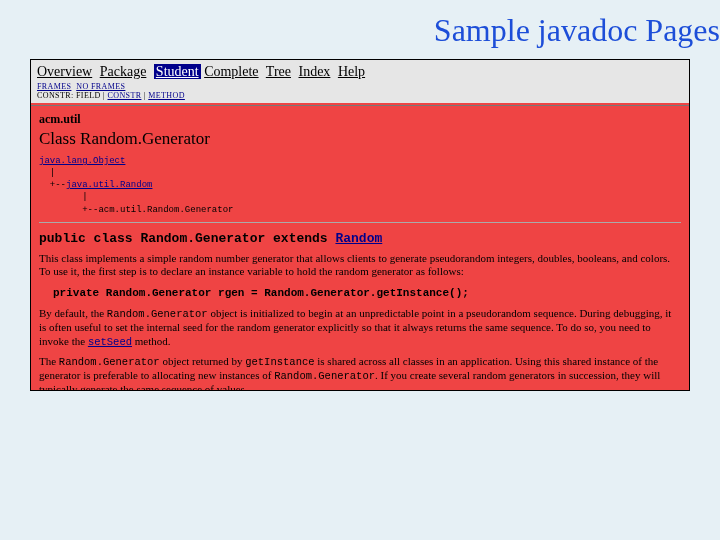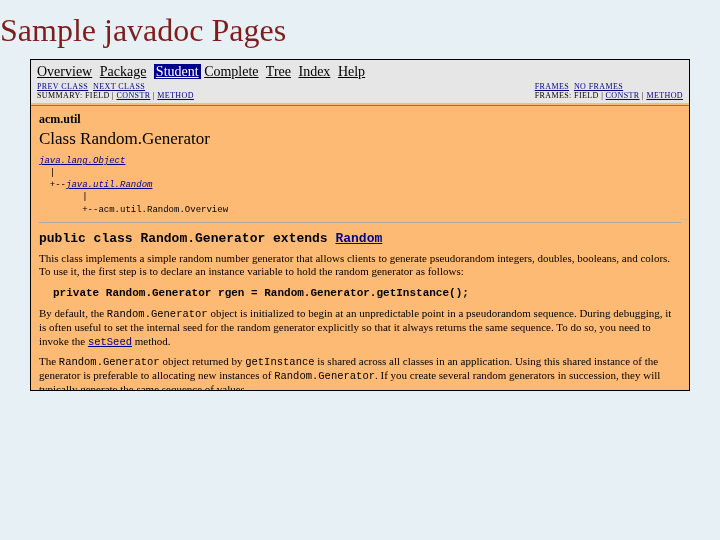--- a/index.html
+++ b/index.html
@@ -4,30 +4,30 @@
 <style>
   * { box-sizing: border-box; margin: 0; padding: 0; }
   body {
     width: 720px;
     height: 540px;
     background: #e6f0f5;
     font-family: "Times New Roman", Times, serif;
     overflow: hidden;
   }
   .slide-title {
-    text-align: left;
+    text-align: right;
     font-size: 32px;
-    color: #7f1d1d;
-    padding: 12px 0 10px 0;
+    color: #1d4ed8;
+    padding: 12px 0 10px 16px;
     font-weight: normal;
   }
   .javadoc-frame {
     margin: 0 30px 14px 30px;
     border: 1px solid #000;
-    background: #fdba74;
+    background: #ef4444;
     height: 332px;
     overflow: hidden;
     font-size: 11px;
   }
   .navbar {
     background: #e6e6e6;
     padding: 4px 6px 1px 6px;
     font-size: 14px;
   }
   .navbar .nav-item {
@@ -55,21 +55,21 @@
   .content { padding: 4px 8px 8px 8px; }
   .pkg { font-size: 12px; font-weight: bold; }
   .class-title { font-size: 17px; font-weight: normal; margin: 2px 0 6px 0; }
   .hierarchy {
     font-family: "Courier New", monospace;
     font-size: 9px;
     line-height: 1.35;
     white-space: pre;
     margin-bottom: 6px;
   }
-  .hierarchy .link { color: #00008b; text-decoration: underline; font-style: italic; }
+  .hierarchy .link { color: #00008b; text-decoration: underline; }
   .decl {
     font-family: "Courier New", monospace;
     font-size: 13px;
     font-weight: bold;
     margin: 8px 0 6px 0;
   }
   .decl .link { font-weight: bold; }
   .para {
     font-size: 11px;
     line-height: 1.25;
@@ -97,52 +97,42 @@
     <span class="nav-item">Package</span>
     <span class="nav-selected">Student</span>
     <span class="nav-item">Complete</span>
     <span class="nav-item">Tree</span>
     <span class="nav-item">Index</span>
     <span class="nav-item">Help</span>
   </div>
 
   <div class="subnav">
     <div class="col">
-      <a>PREV CLASS</a>
-      &nbsp;<a>NEXT CLASS</a><br>
-      <span class="plain">SUMMARY: </span>
-      <span class="plain">FIELD</span>
-      <span class="plain"> | </span>
-      <a>CONSTR</a>
-      <span class="plain"> | </span>
-      <a>METHOD</a>
-    </div>
-    <div class="col">
       <a>FRAMES</a>
       &nbsp;<a>NO FRAMES</a><br>
-      <span class="plain">FRAMES: </span>
+      <span class="plain">CONSTR: </span>
       <span class="plain">FIELD</span>
       <span class="plain"> | </span>
       <a>CONSTR</a>
       <span class="plain"> | </span>
       <a>METHOD</a>
     </div>
   </div>
 
   <hr class="hr-strong">
 
   <div class="content">
     <div class="pkg">acm.util</div>
     <div class="class-title">Class Random.Generator</div>
 
     <div class="hierarchy"><span class="link">java.lang.Object</span>
 <span>  |</span>
 <span>  +--</span><span class="link">java.util.Random</span>
 <span>        |</span>
-<span>        +--acm.util.Random.Overview</span></div>
+<span>        +--acm.util.Random.Generator</span></div>
 
     <hr class="hr-thin">
 
     <div class="decl">
       <span>public class Random.Generator extends </span><span class="link">Random</span>
     </div>
 
     <p class="para">This class implements a simple random number generator that allows clients to generate pseudorandom integers, doubles, booleans, and colors.  To use it, the first step is to declare an instance variable to hold the random generator as follows:</p>
 
     <div class="code-block">private Random.Generator rgen = Random.Generator.getInstance();</div>

